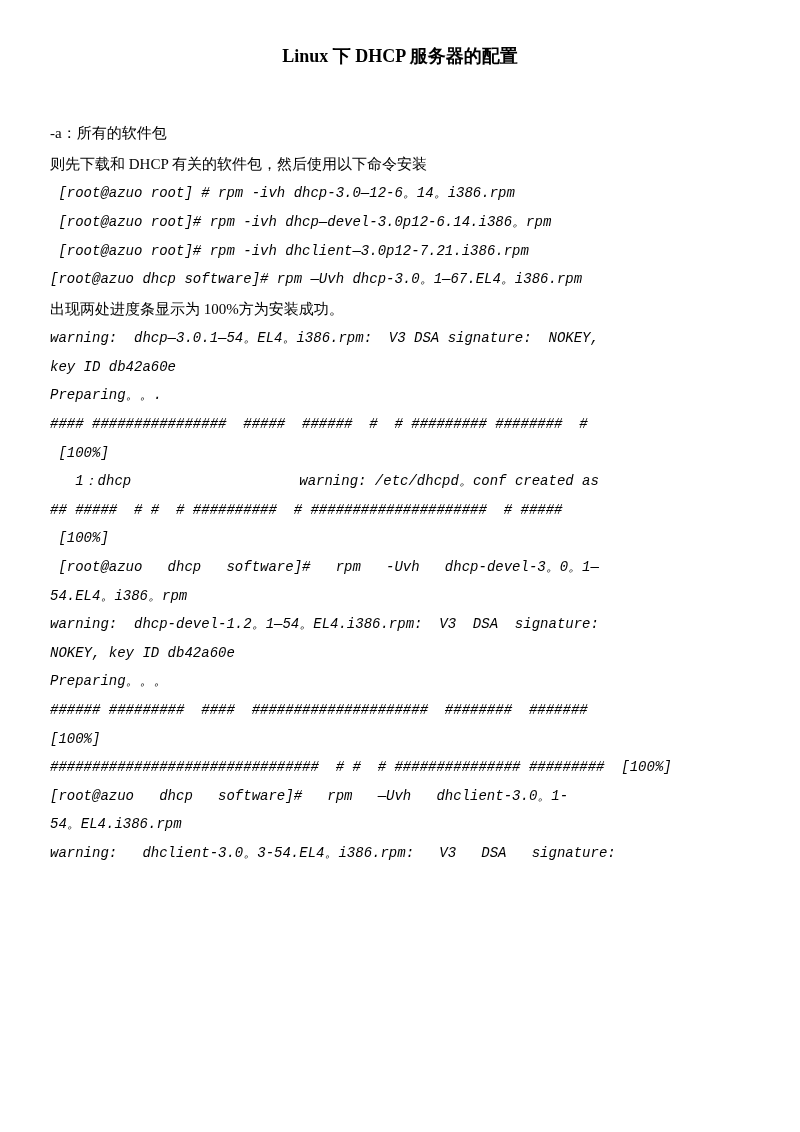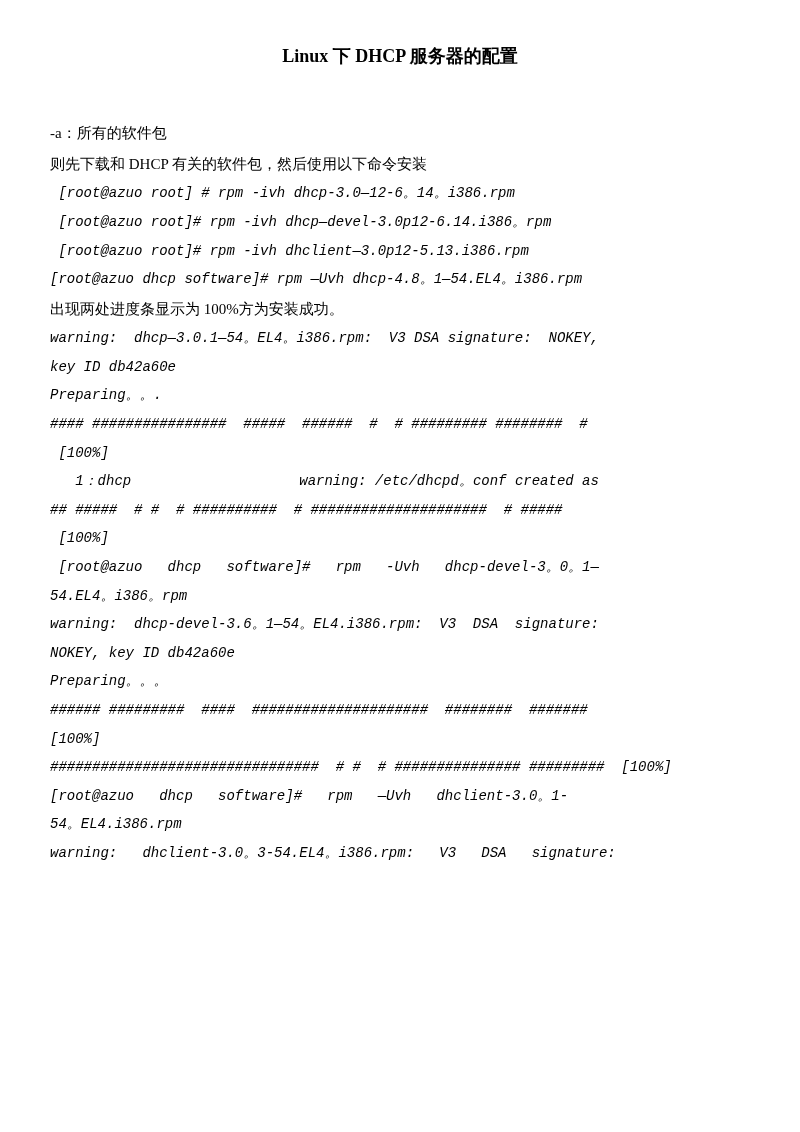--- a/index.html
+++ b/index.html
@@ -42,34 +42,34 @@
 </head>
 <body>
 
 <div class="page-title">Linux 下 DHCP 服务器的配置</div>
 
 <div class="content-block">
   <div class="section normal-line">    -a：所有的软件包</div>
   <div class="section normal-line">则先下载和 DHCP 有关的软件包，然后使用以下命令安装</div>
   <div class="section code-line"> [root@azuo root] # rpm -ivh dhcp-3.0—12-6。14。i386.rpm</div>
   <div class="section code-line"> [root@azuo root]# rpm -ivh dhcp—devel-3.0p12-6.14.i386。rpm</div>
-  <div class="section code-line"> [root@azuo root]# rpm -ivh dhclient—3.0p12-5.13.i386.rpm</div>
-  <div class="section code-line">[root@azuo dhcp software]# rpm —Uvh dhcp-4.8。1—54.EL4。i386.rpm</div>
+  <div class="section code-line"> [root@azuo root]# rpm -ivh dhclient—3.0p12-7.21.i386.rpm</div>
+  <div class="section code-line">[root@azuo dhcp software]# rpm —Uvh dhcp-3.0。1—67.EL4。i386.rpm</div>
   <div class="section normal-line">出现两处进度条显示为 100%方为安装成功。</div>
   <div class="section code-line">warning:  dhcp—3.0.1—54。EL4。i386.rpm:  V3 DSA signature:  NOKEY,</div>
   <div class="section code-line">key ID db42a60e</div>
   <div class="section code-line">Preparing。。.</div>
   <div class="section code-line">#### ################  #####  ######  #  # ######### ########  #</div>
   <div class="section code-line"> [100%]</div>
   <div class="section code-line">   1：dhcp                    warning: /etc/dhcpd。conf created as</div>
   <div class="section code-line">## #####  # #  # ##########  # #####################  # #####</div>
   <div class="section code-line"> [100%]</div>
   <div class="section code-line"> [root@azuo   dhcp   software]#   rpm   -Uvh   dhcp-devel-3。0。1—</div>
   <div class="section code-line">54.EL4。i386。rpm</div>
-  <div class="section code-line">warning:  dhcp-devel-3.6。1—54。EL4.i386.rpm:  V3  DSA  signature:</div>
+  <div class="section code-line">warning:  dhcp-devel-1.2。1—54。EL4.i386.rpm:  V3  DSA  signature:</div>
   <div class="section code-line">NOKEY, key ID db42a60e</div>
   <div class="section code-line">Preparing。。。</div>
   <div class="section code-line">###### #########  ####  #####################  ########  #######</div>
   <div class="section code-line">[100%]</div>
   <div class="section code-line">################################  # #  # ############### #########  [100%]</div>
   <div class="section code-line">[root@azuo   dhcp   software]#   rpm   —Uvh   dhclient-3.0。1-</div>
   <div class="section code-line">54。EL4.i386.rpm</div>
   <div class="section code-line">warning:   dhclient-3.0。3-54.EL4。i386.rpm:   V3   DSA   signature:</div>
 </div>
 

